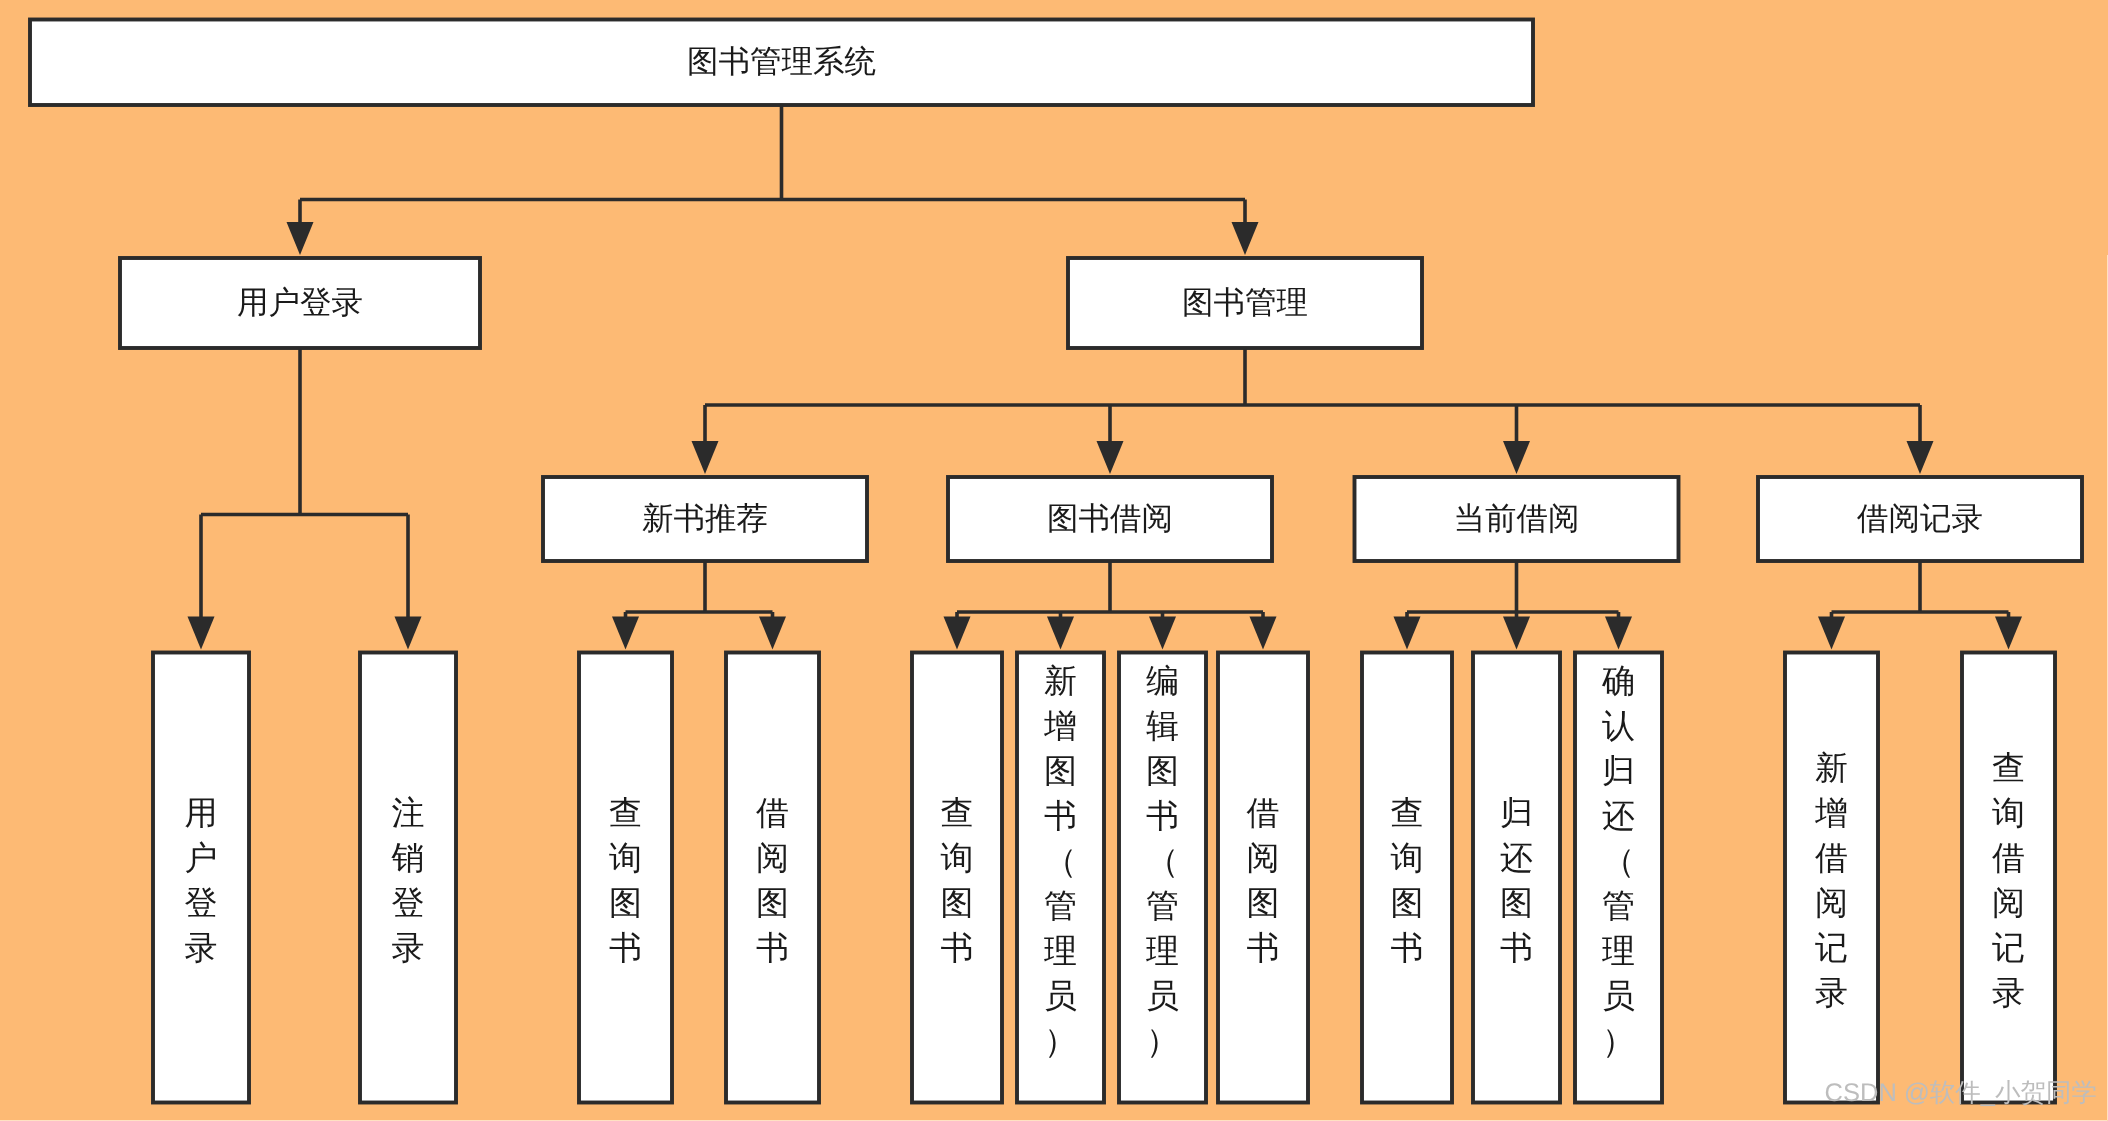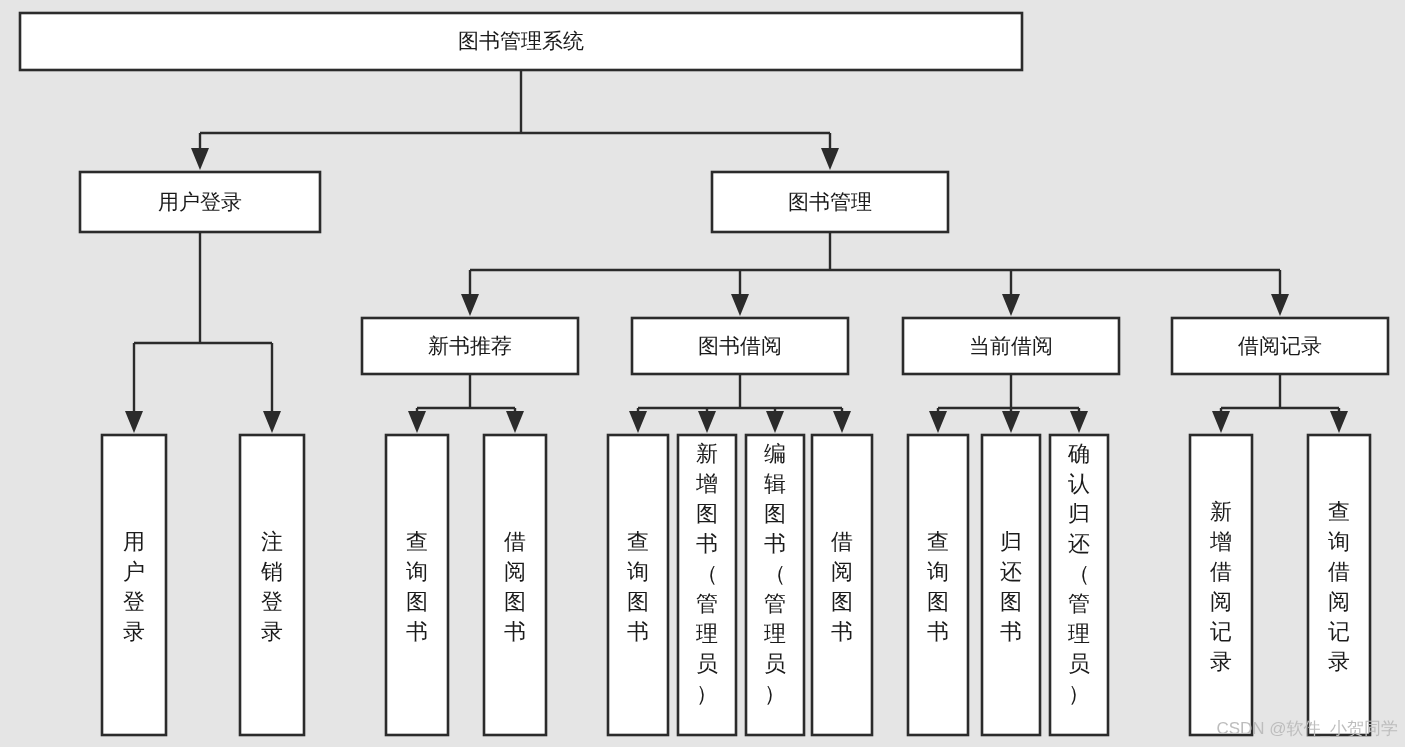--- a/index.html
+++ b/index.html
@@ -11,21 +11,21 @@
   body {
     width: 1405px;
     height: 747px;
     font-family: "Liberation Sans", "DejaVu Sans", sans-serif;
     overflow: hidden;
   }
   #diagram-root {
     position: relative;
     width: 1405px;
     height: 747px;
-    background: #e5e5e5;
+    background: #fdba74;
   }
   svg.diagram-canvas {
     position: absolute;
     top: 0;
     left: 0;
     width: 1405px;
     height: 747px;
     display: block;
   }
   .node-box {

